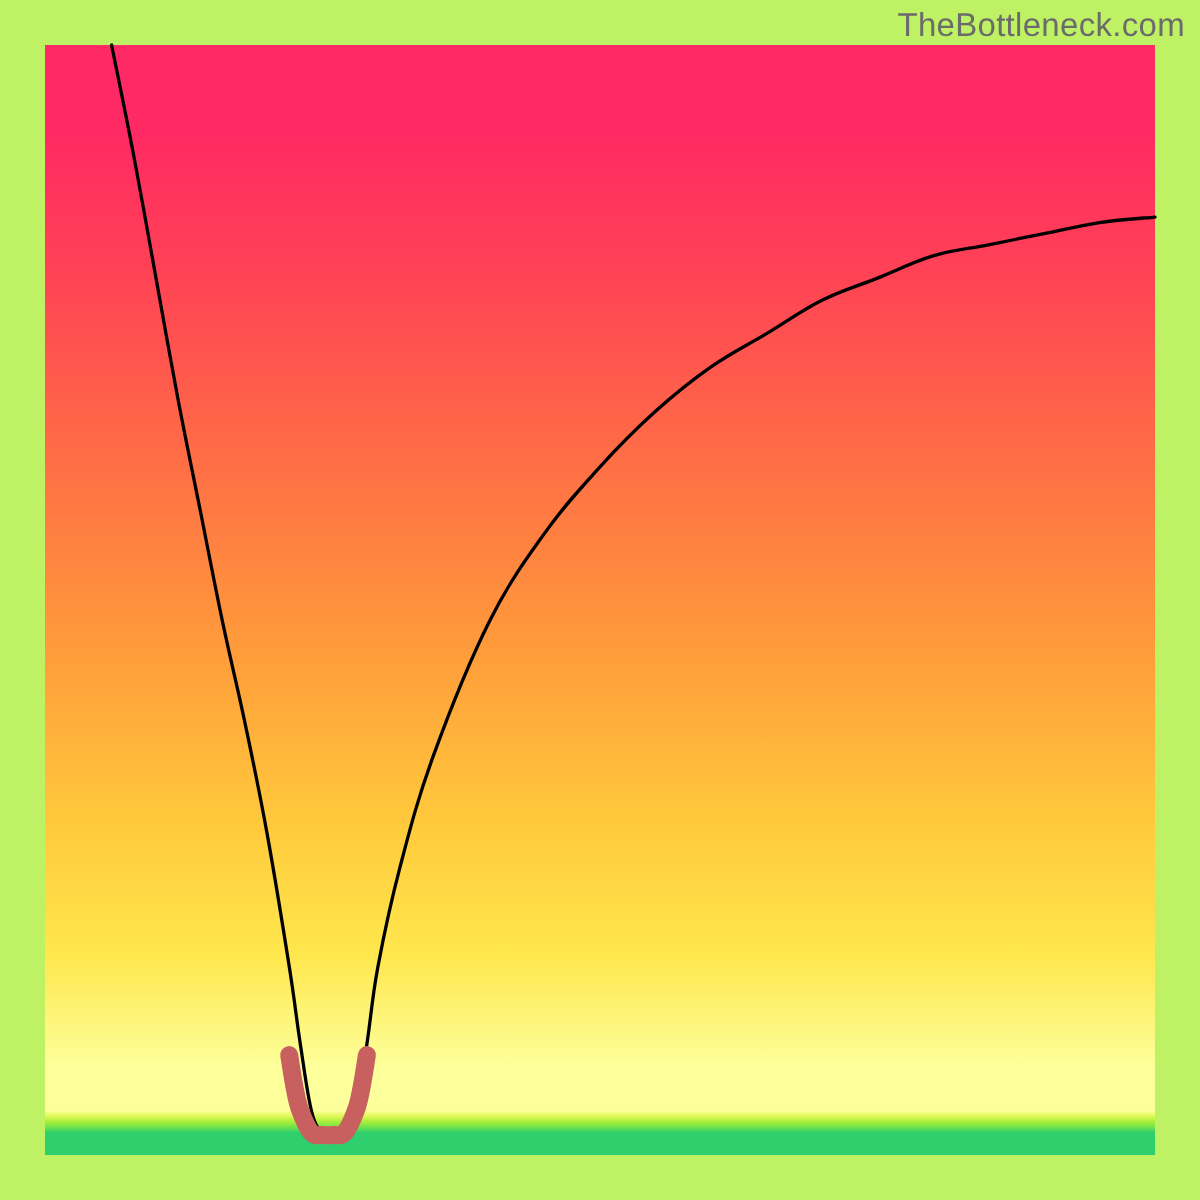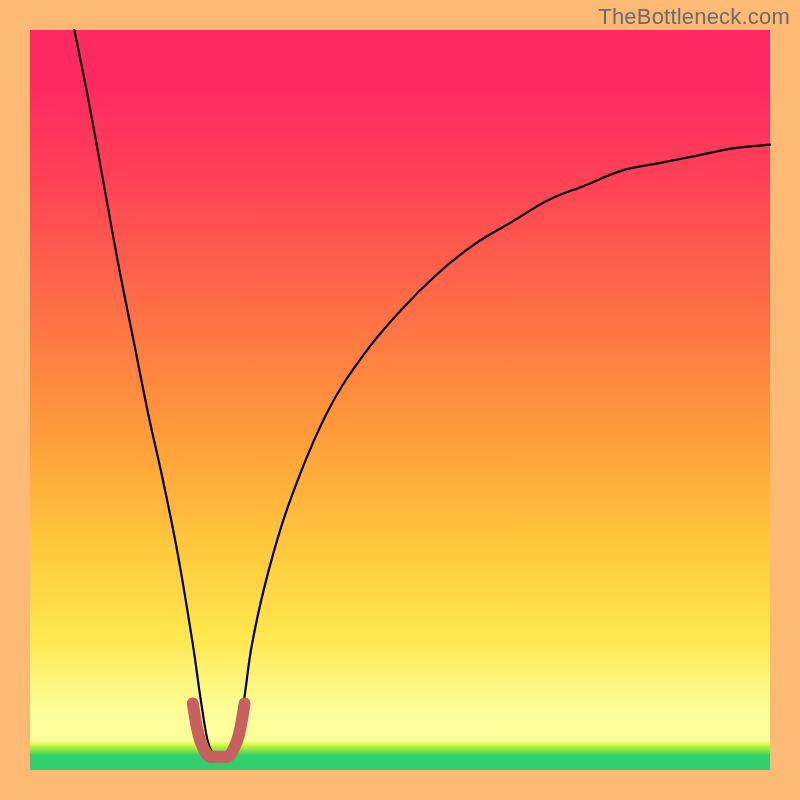--- a/index.html
+++ b/index.html
@@ -10,21 +10,21 @@
     background: #000;
     overflow: hidden;
     font-family: Arial, Helvetica, sans-serif;
   }
   .frame {
     position: absolute;
     left: 0;
     top: 0;
     width: 800px;
     height: 800px;
-    background: #fdba74;
+    background: #bef264;
   }
   .plot {
     position: absolute;
     left: 30px;
     top: 30px;
     width: 740px;
     height: 740px;
     background: linear-gradient(
       to top,
       #2fcf6e 0%,

